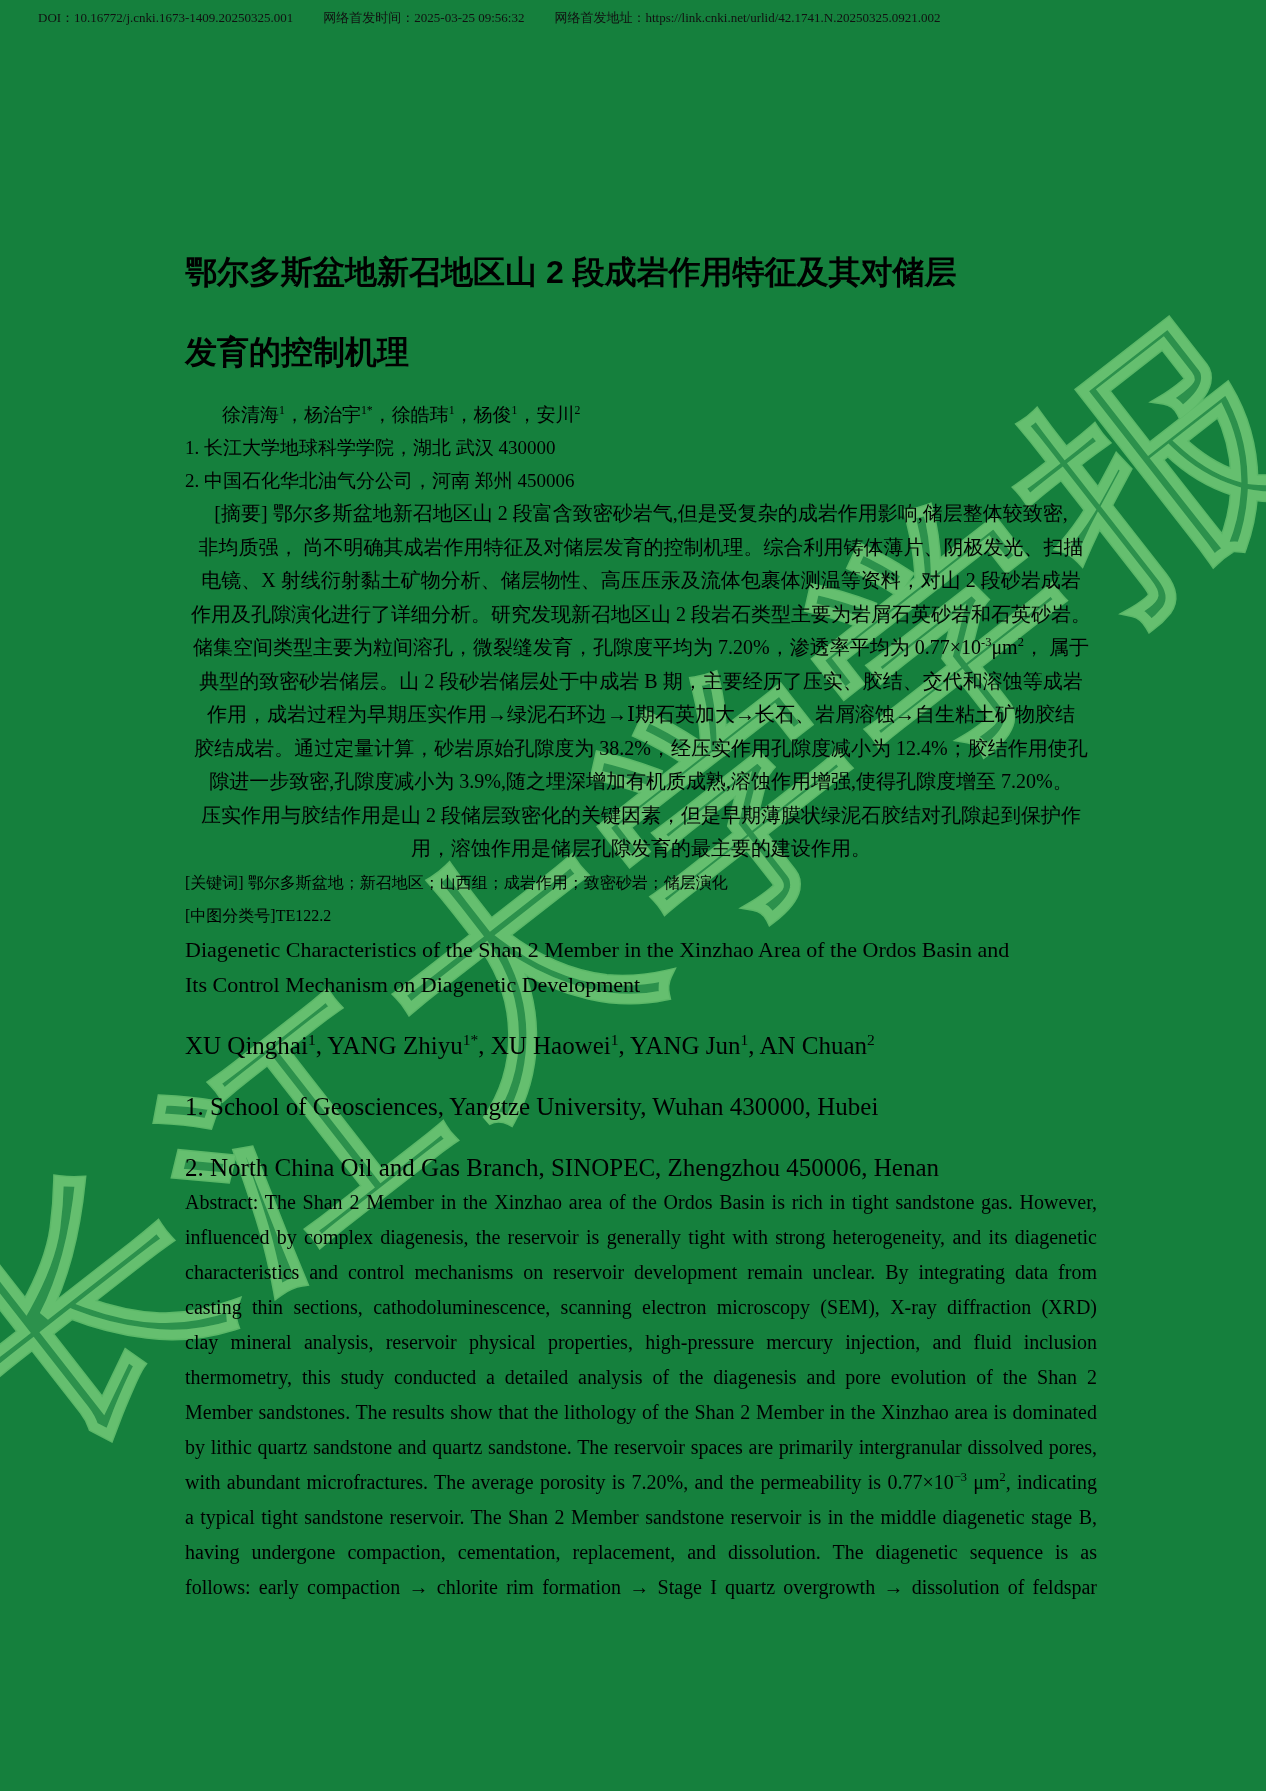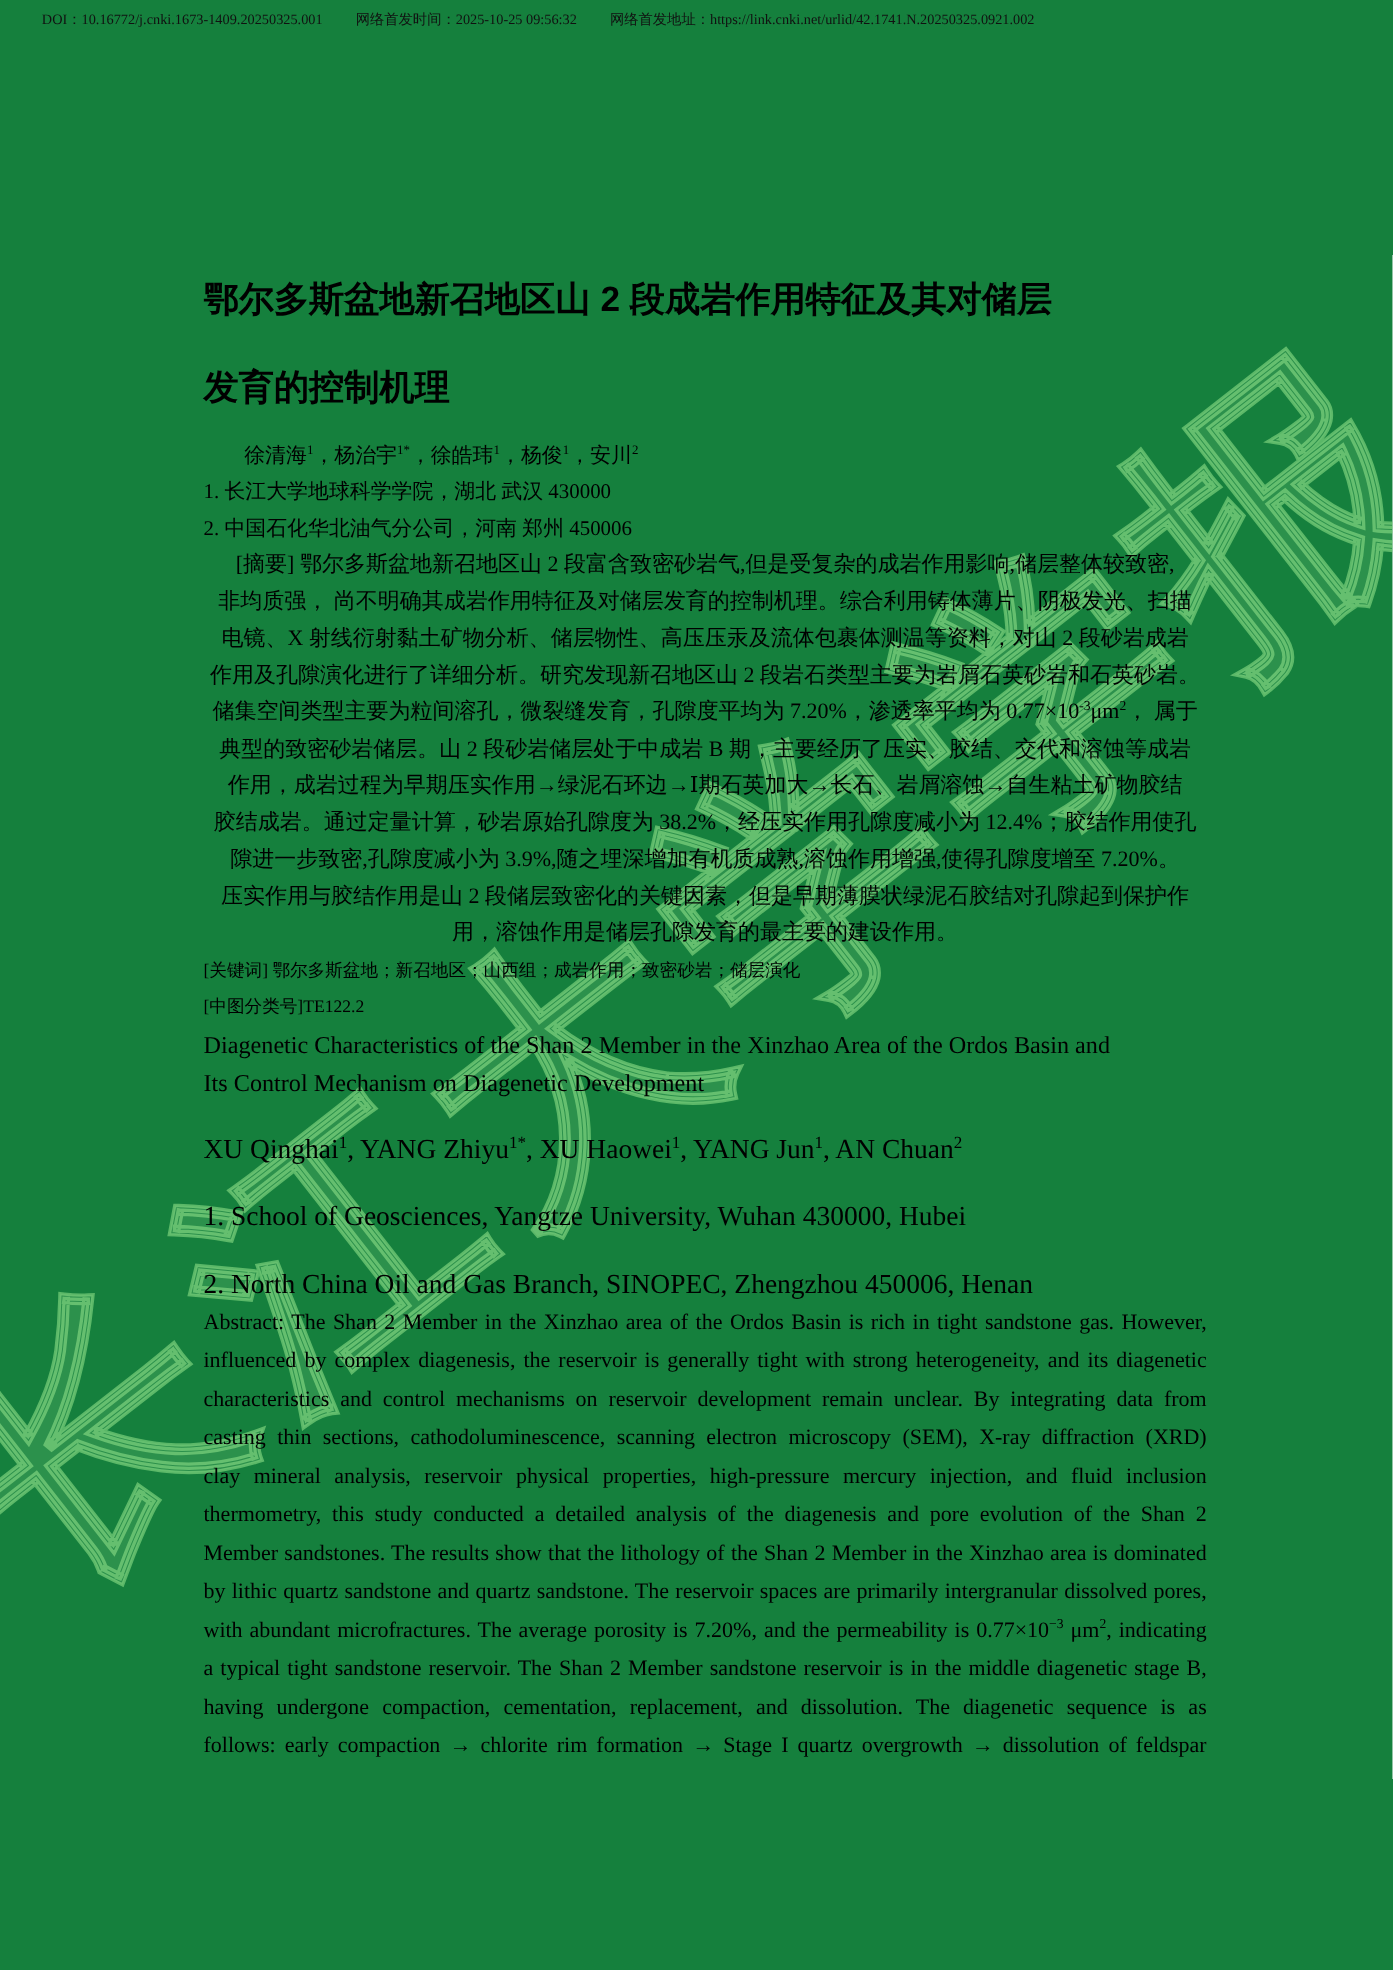--- a/index.html
+++ b/index.html
@@ -47,21 +47,21 @@
   }
   sup { font-size:0.62em; line-height:0; }
 </style>
 </head>
 <body>
 
 <div class="page">
 
   <div class="doc-header">
     <span>DOI：10.16772/j.cnki.1673-1409.20250325.001</span>
-    <span>网络首发时间：2025-10-25 09:56:32</span>
+    <span>网络首发时间：2025-03-25 09:56:32</span>
     <span>网络首发地址：https://link.cnki.net/urlid/42.1741.N.20250325.0921.002</span>
   </div>
 
   <div class="watermark">长江大学学报</div>
 
   <div class="content">
 
     <div class="title-zh">
       <div>鄂尔多斯盆地新召地区山 2 段成岩作用特征及其对储层</div>
       <div>发育的控制机理</div>

